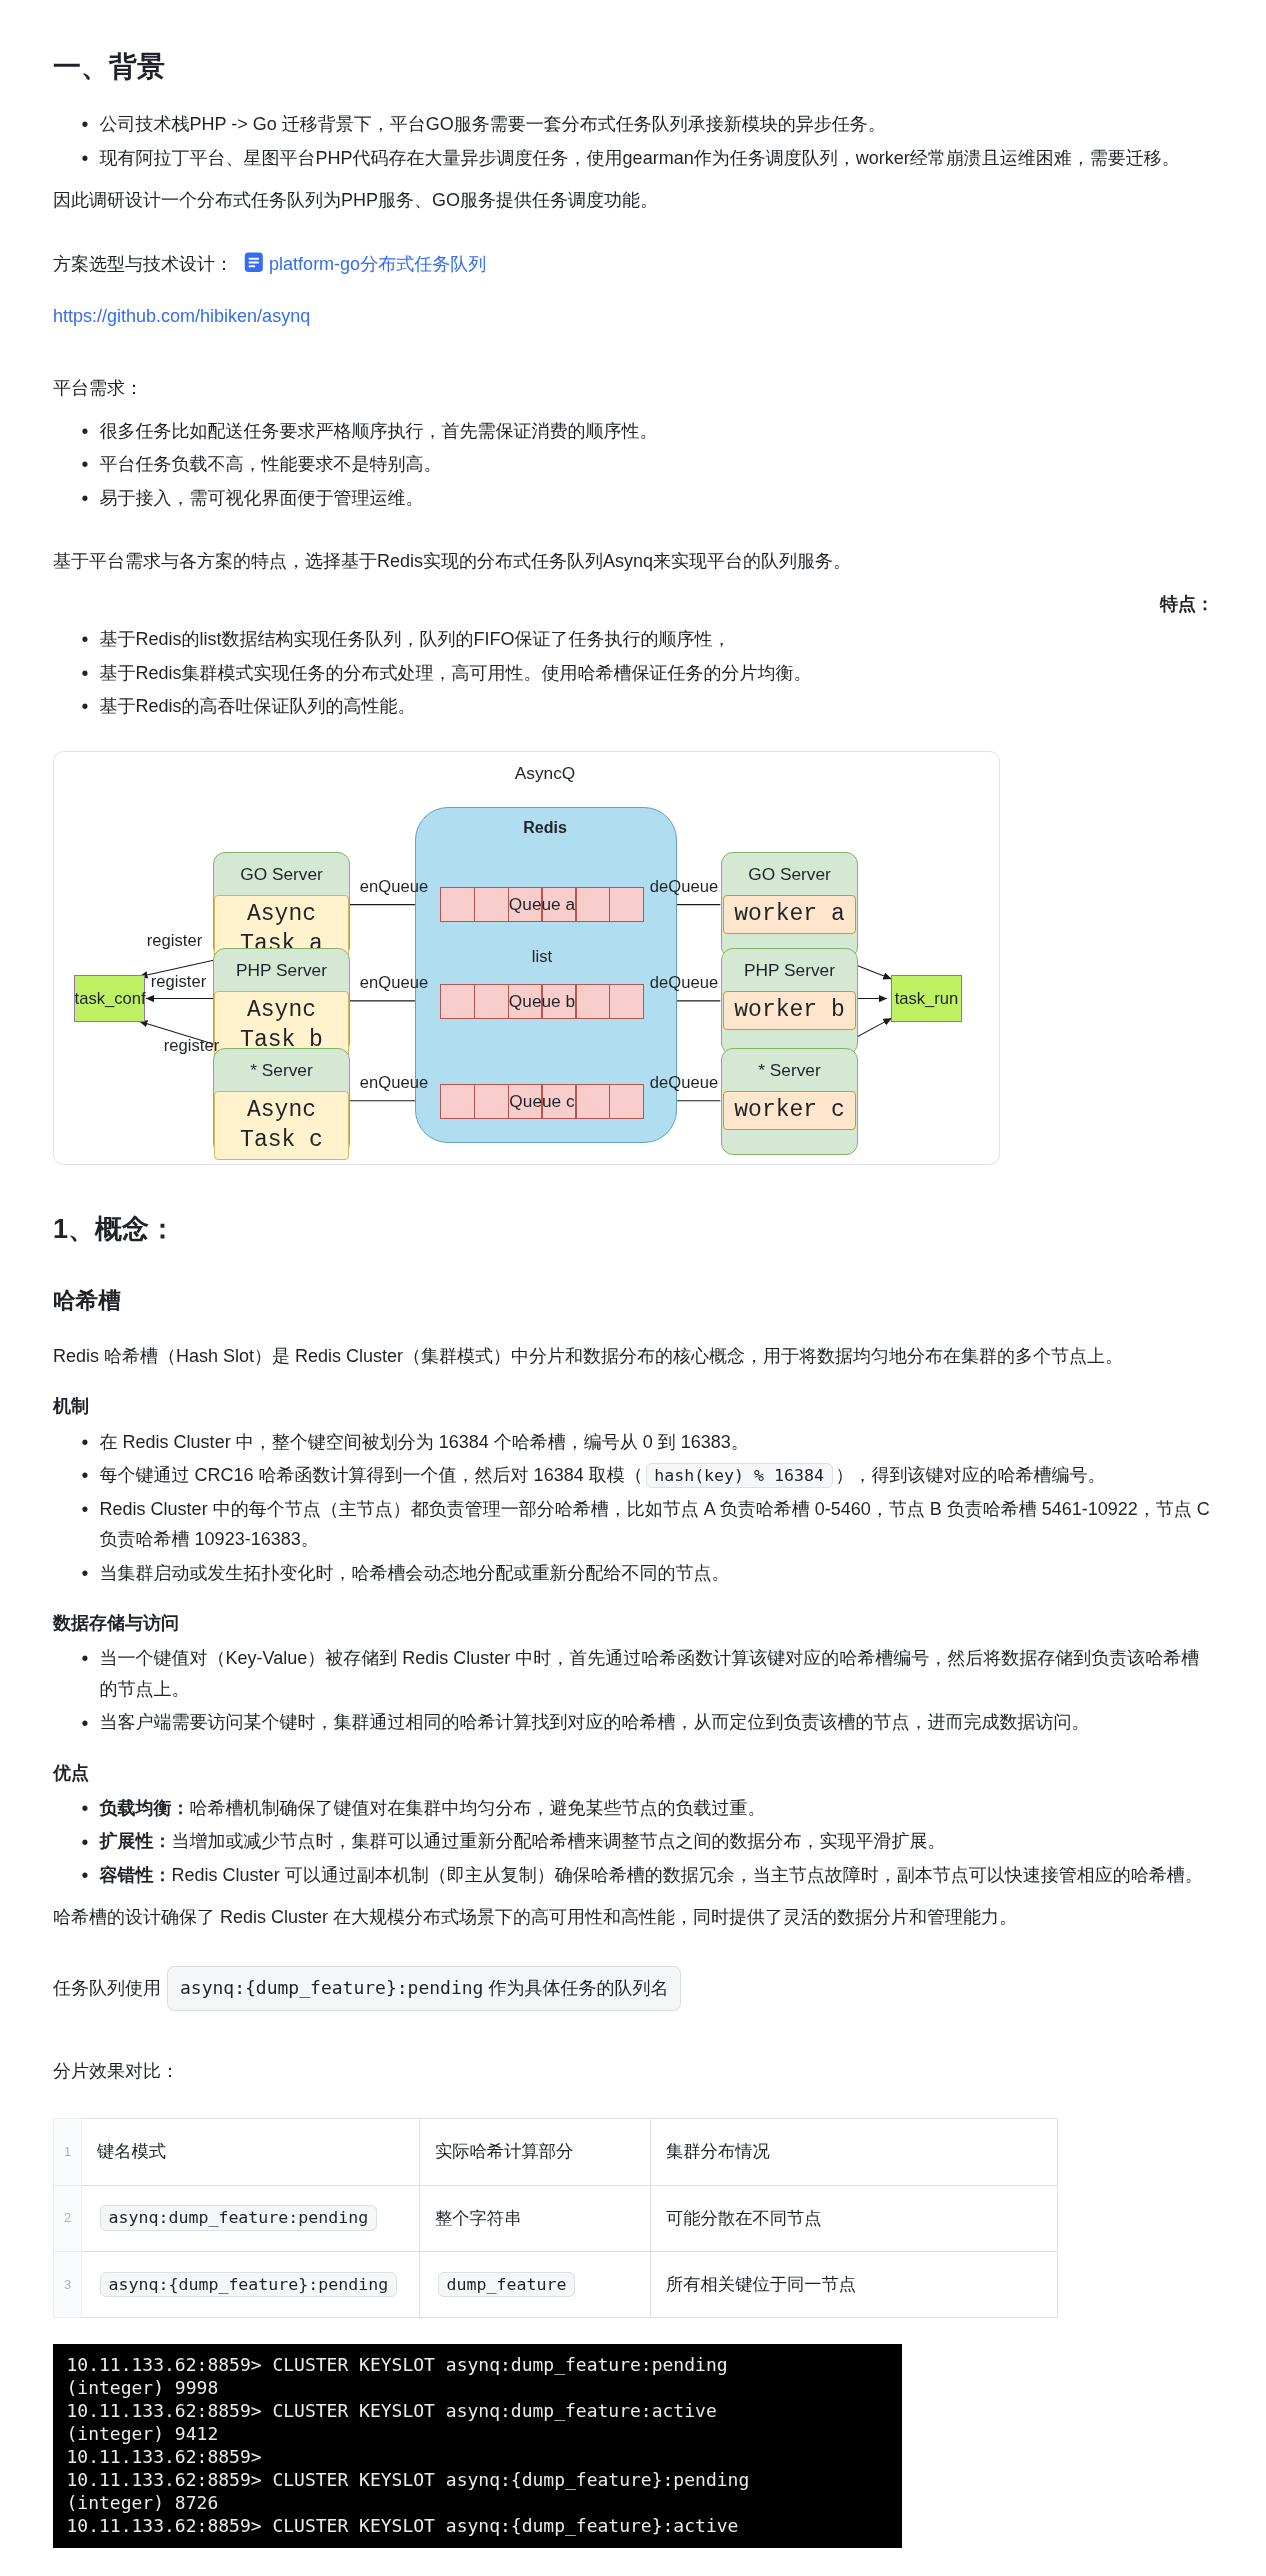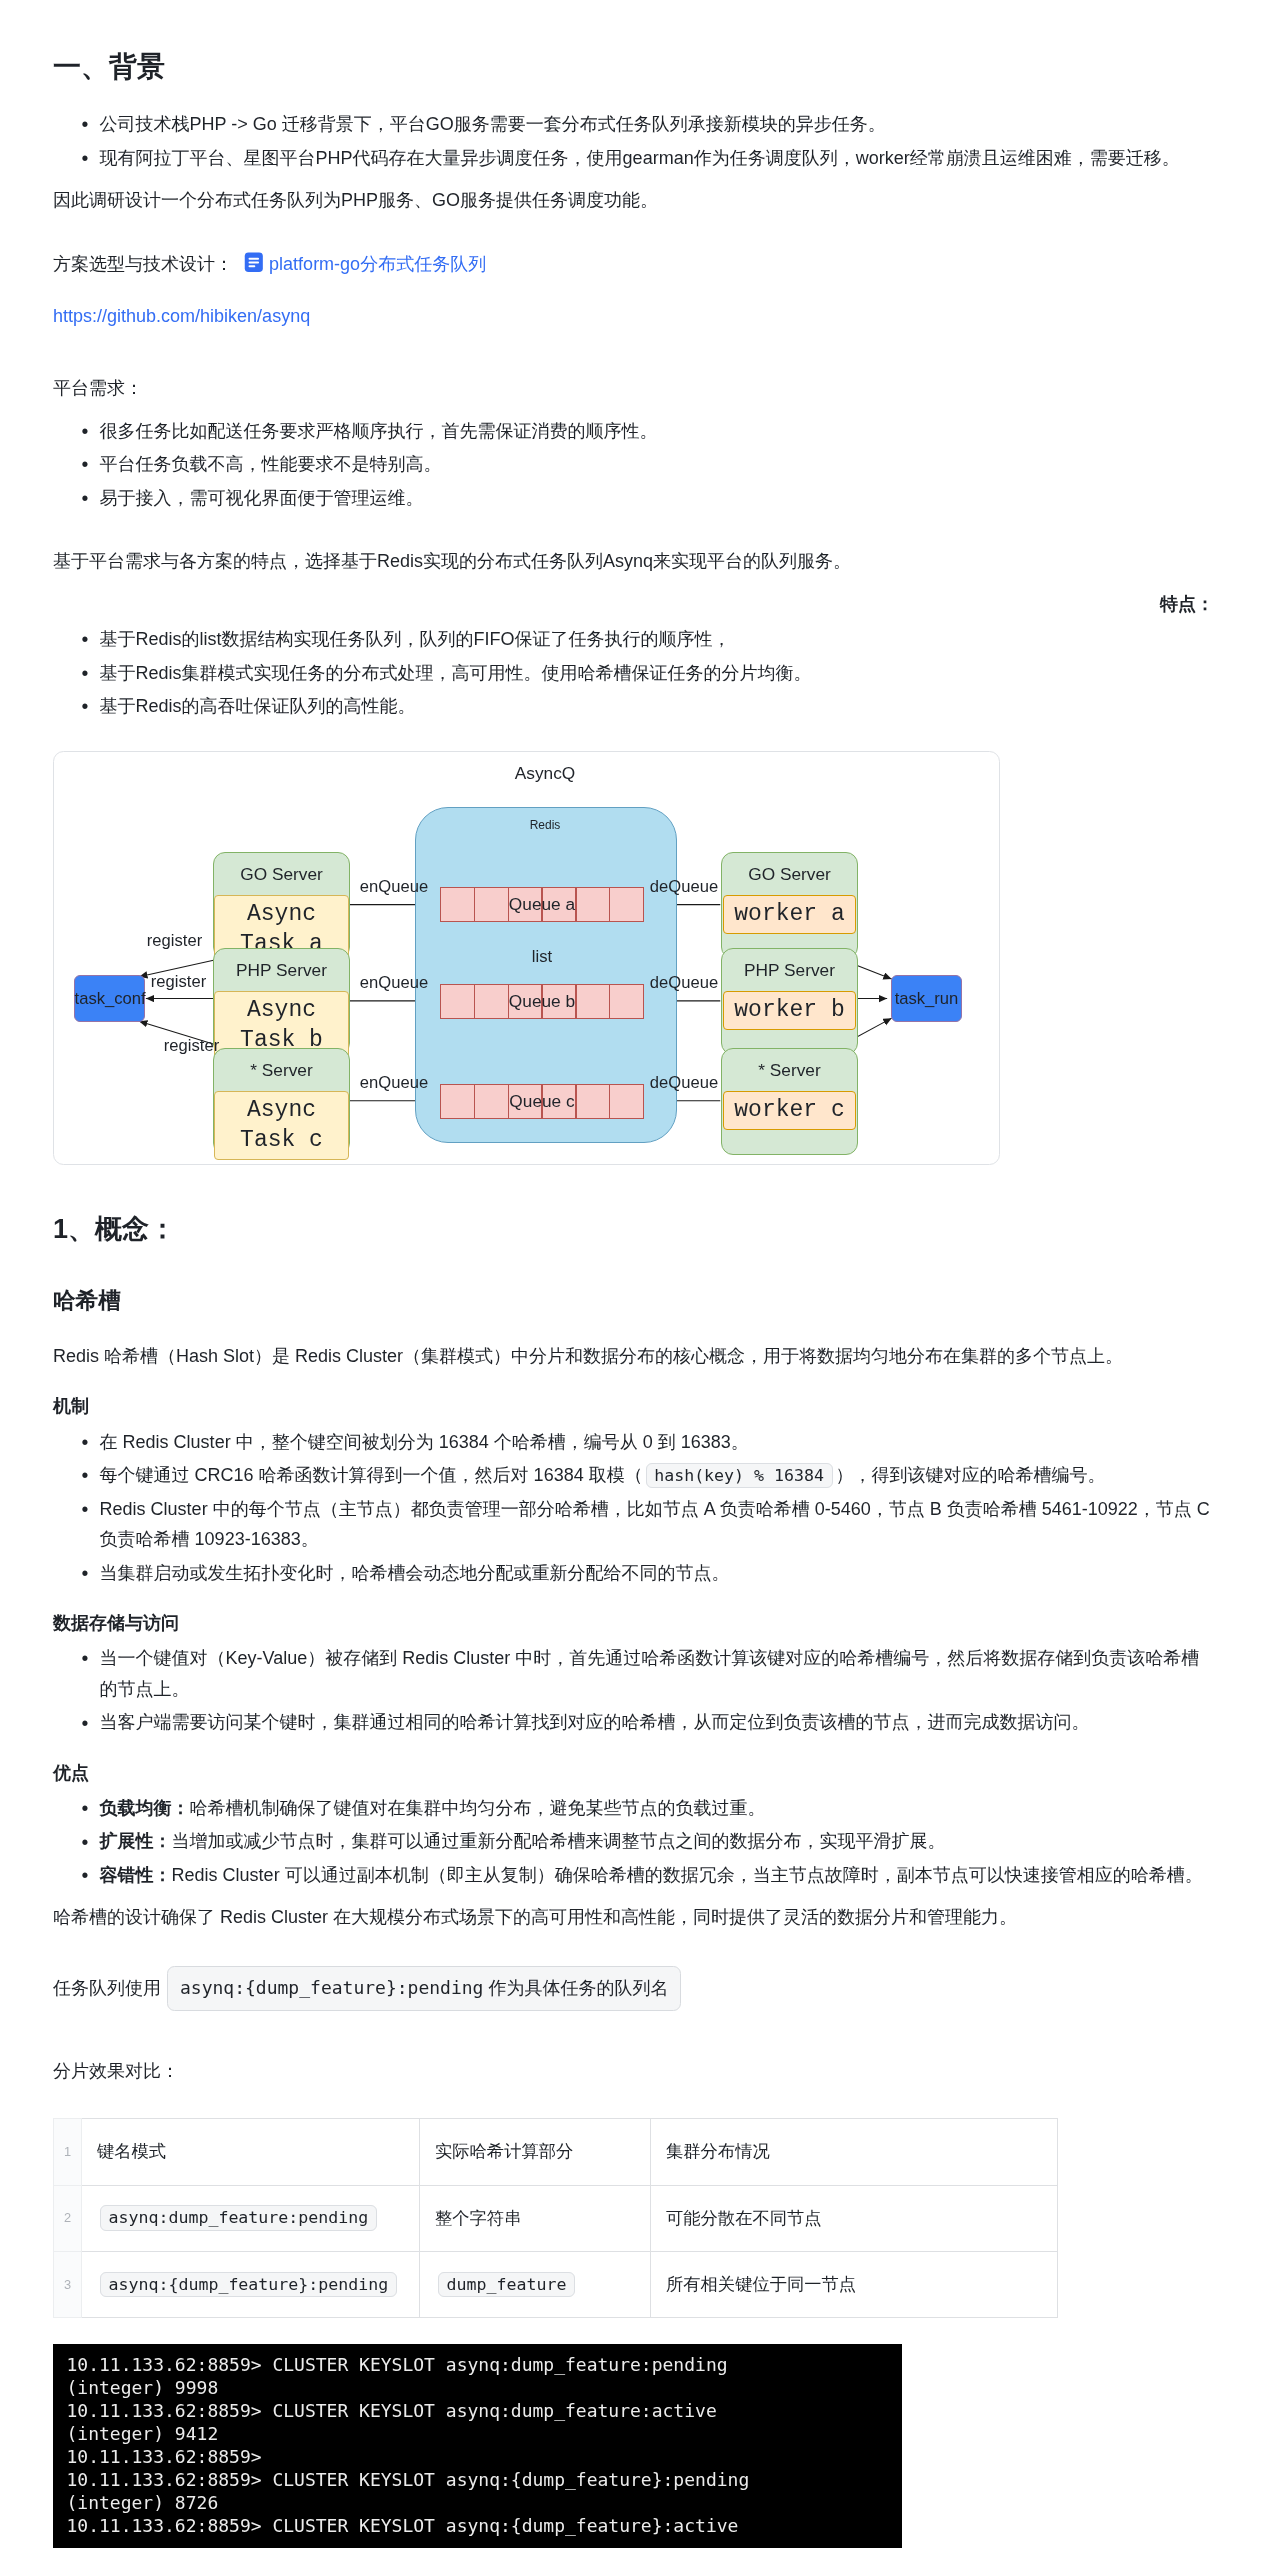--- a/index.html
+++ b/index.html
@@ -48,40 +48,40 @@
     position:relative;width:925px;height:412px;margin:29px 0 7.5px 0;
     border:0.8px solid #dfe2e6;border-radius:10.5px;background:#fff;
     font-size:16.6px;line-height:1.3;padding-left:20px;
   }
   .diagram-card svg.arrows{position:absolute;left:0;top:0;width:925px;height:412px;}
   .dg-title{position:absolute;left:361px;top:10.5px;width:260px;text-align:center;font-size:17.3px;}
   .blue-box{
     position:absolute;left:361px;top:55px;width:260px;height:334px;
     background:#b1ddf0;border:0.8px solid #62a0c2;border-radius:33px;
   }
-  .redis-label{position:absolute;left:361px;top:66px;width:260px;text-align:center;font-size:12px;}
+  .redis-label{position:absolute;left:361px;top:66px;width:260px;text-align:center;font-size:16px;font-weight:bold;}
   .list-label{position:absolute;left:386px;top:194px;width:204px;text-align:center;font-size:16.6px;}
   .queue{position:absolute;left:386px;width:204px;height:35px;display:flex;}
   .queue .cell{flex:1;background:#f8cecc;border:0.8px solid #b85450;margin-left:-0.8px;}
   .queue .cell:first-child{margin-left:0;}
   .queue .qlabel{
     position:absolute;left:0;top:0;width:100%;height:35px;line-height:35px;
     text-align:center;font-size:17.3px;
   }
   .gbox{
     position:absolute;width:135px;height:105px;
     background:#d5e8d4;border:0.8px solid #82b366;border-radius:12px;text-align:center;
   }
   .gbox .gtitle{margin-top:9.8px;font-size:17.3px;}
   .chip{display:inline-block;margin-top:9.8px;padding:3.8px 9.8px;border-radius:4px;font-size:23px;font-family:Liberation Mono, monospace;}
   .chip.yellow{background:#fff2cc;border:0.8px solid #d6b656;}
   .chip.peach{background:#ffe6cc;border:0.8px solid #d79b00;}
   .pbox{
-    position:absolute;width:69px;height:45px;background:#3b82f6;border:0.8px solid #9673a6;
-    border-radius:6px;line-height:45px;text-align:center;font-size:16.6px;
+    position:absolute;width:69px;height:45px;background:#bef264;border:0.8px solid #9673a6;
+    border-radius:0;line-height:45px;text-align:center;font-size:16.6px;
   }
   .edge-label{position:absolute;width:90px;text-align:center;font-size:16.6px;}
 
   
   table.shard-table{border-collapse:collapse;margin-top:32px;}
   table.shard-table td,table.shard-table th{
     border:0.8px solid #dee0e3;font-weight:normal;text-align:left;
     padding:18px 15px;font-size:17.3px;
   }
   table.shard-table td.gut{

